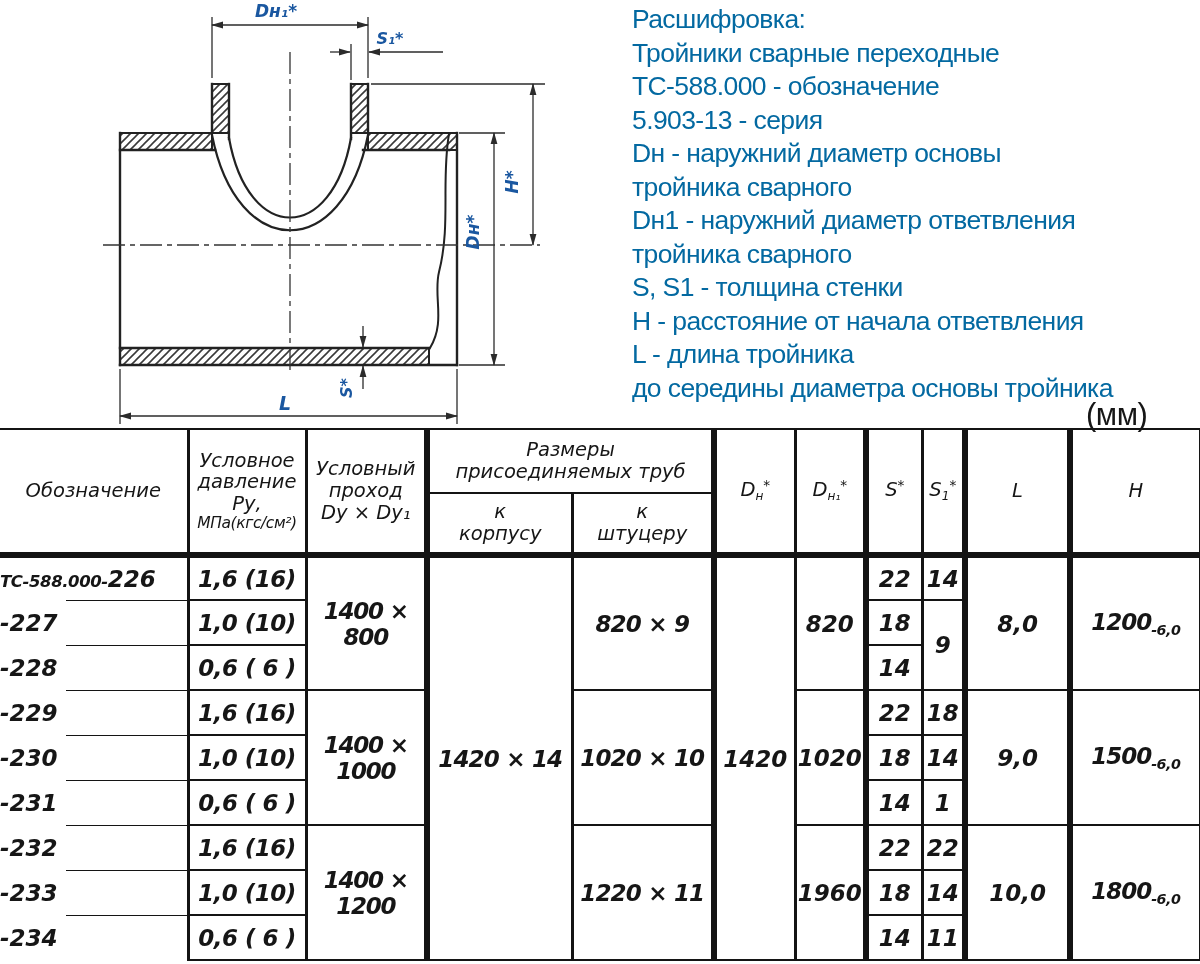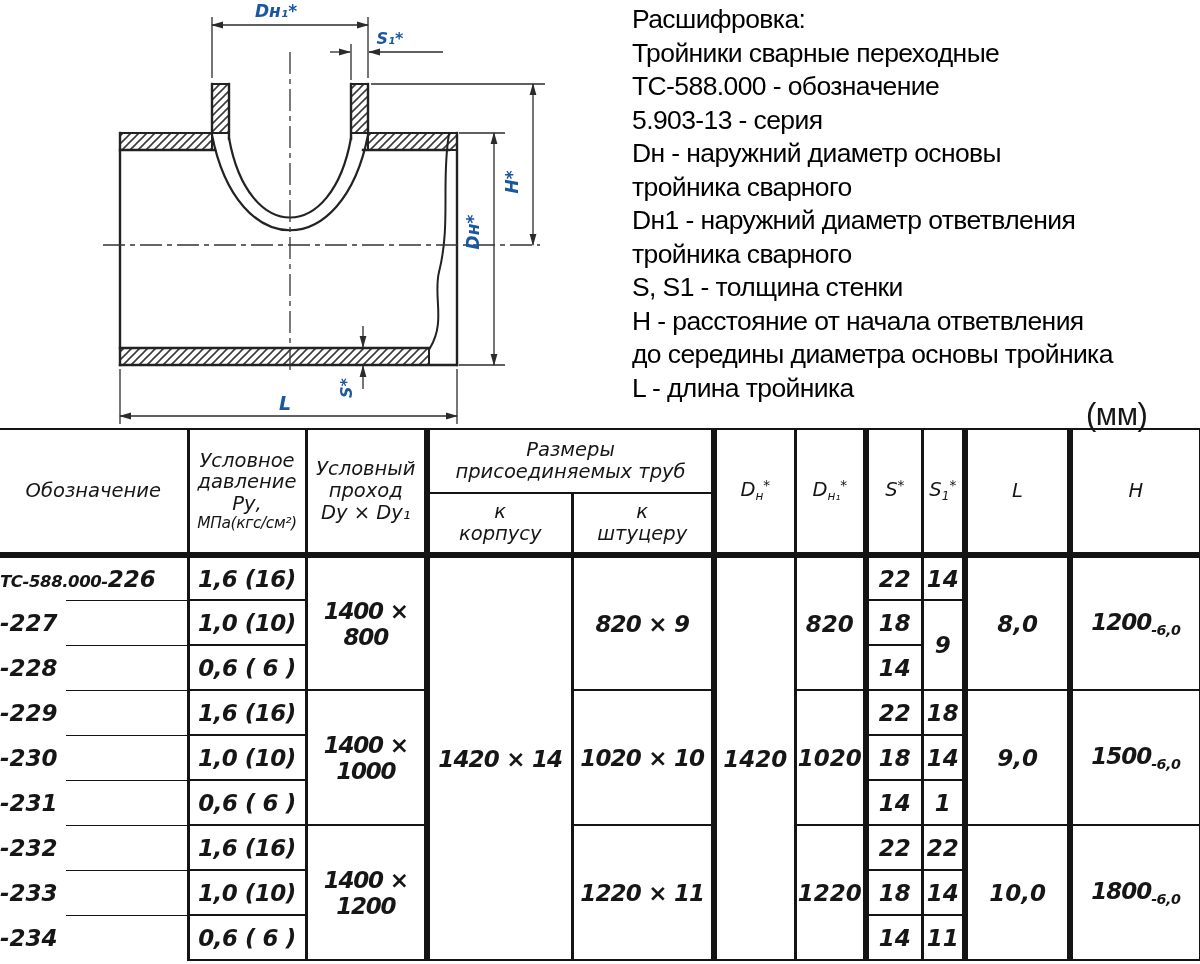--- a/index.html
+++ b/index.html
@@ -1,21 +1,21 @@
 <!DOCTYPE html>
 <html><head>
 <meta charset="utf-8">
 <style>
   html,body{margin:0;padding:0;background:#ffffff;}
   body{position:relative;width:1200px;height:964px;overflow:hidden;
        font-family:"Liberation Sans", sans-serif;color:#161616;}
 
   
   .legend{position:absolute;left:632px;top:3px;width:566px;
-          font-size:26.5px;line-height:33.5px;letter-spacing:-0.6px;color:#000000;}
+          font-size:26.5px;line-height:33.5px;letter-spacing:-0.6px;color:#0369a1;}
   .legend div{white-space:nowrap;}
 
   
   .units{position:absolute;left:1086px;top:397px;font-size:31px;letter-spacing:-0.5px;}
 
   
   .drawing{position:absolute;left:0;top:0;}
 
   
   table.spec{position:absolute;left:0;top:428px;width:1200px;
@@ -129,22 +129,22 @@
   <div>Расшифровка:</div>
   <div>Тройники сварные переходные</div>
   <div>ТС-588.000 - обозначение</div>
   <div>5.903-13 - серия</div>
   <div>Dн - наружний диаметр основы</div>
   <div>тройника сварного</div>
   <div>Dн1 - наружний диаметр ответвления</div>
   <div>тройника сварного</div>
   <div>S, S1 - толщина стенки</div>
   <div>H - расстояние от начала ответвления</div>
+  <div>L - длина тройника</div>
   <div>до середины диаметра основы тройника</div>
-  <div>L - длина тройника</div>
 </div>
 
 <div class="units">(мм)</div>
 
 <table class="spec">
   <colgroup>
     <col style="width:188px">
       <col style="width:118px">
       <col style="width:121px">
     <col style="width:145px">
@@ -248,21 +248,21 @@
       <td class="noL des"><i class="dsep"></i><span class="des-small"></span><span class="des-num">-231</span></td>
       <td class="pres">0,6 ( 6 )</td>
       <td>14</td>
       <td class="bR6">1</td>
     </tr>
     <tr>
       <td class="noL des"><i class="dsep"></i><span class="des-small"></span><span class="des-num">-232</span></td>
       <td class="pres">1,6 (16)</td>
       <td rowspan="3" class="du bR6">1400 × 1200</td>
       <td rowspan="3" class="shtu bR6">1220 × 11</td>
-      <td rowspan="3" class="bR6">1220</td>
+      <td rowspan="3" class="bR6">1960</td>
       <td>22</td>
       <td class="bR6">22</td>
       <td rowspan="3" class="bR6">10,0</td>
       <td rowspan="3" class="hcell"><span>1800</span><span class="h-tol">-6,0</span></td>
     </tr>
     <tr>
       <td class="noL des"><i class="dsep"></i><span class="des-small"></span><span class="des-num">-233</span></td>
       <td class="pres">1,0 (10)</td>
       <td>18</td>
       <td class="bR6">14</td>

